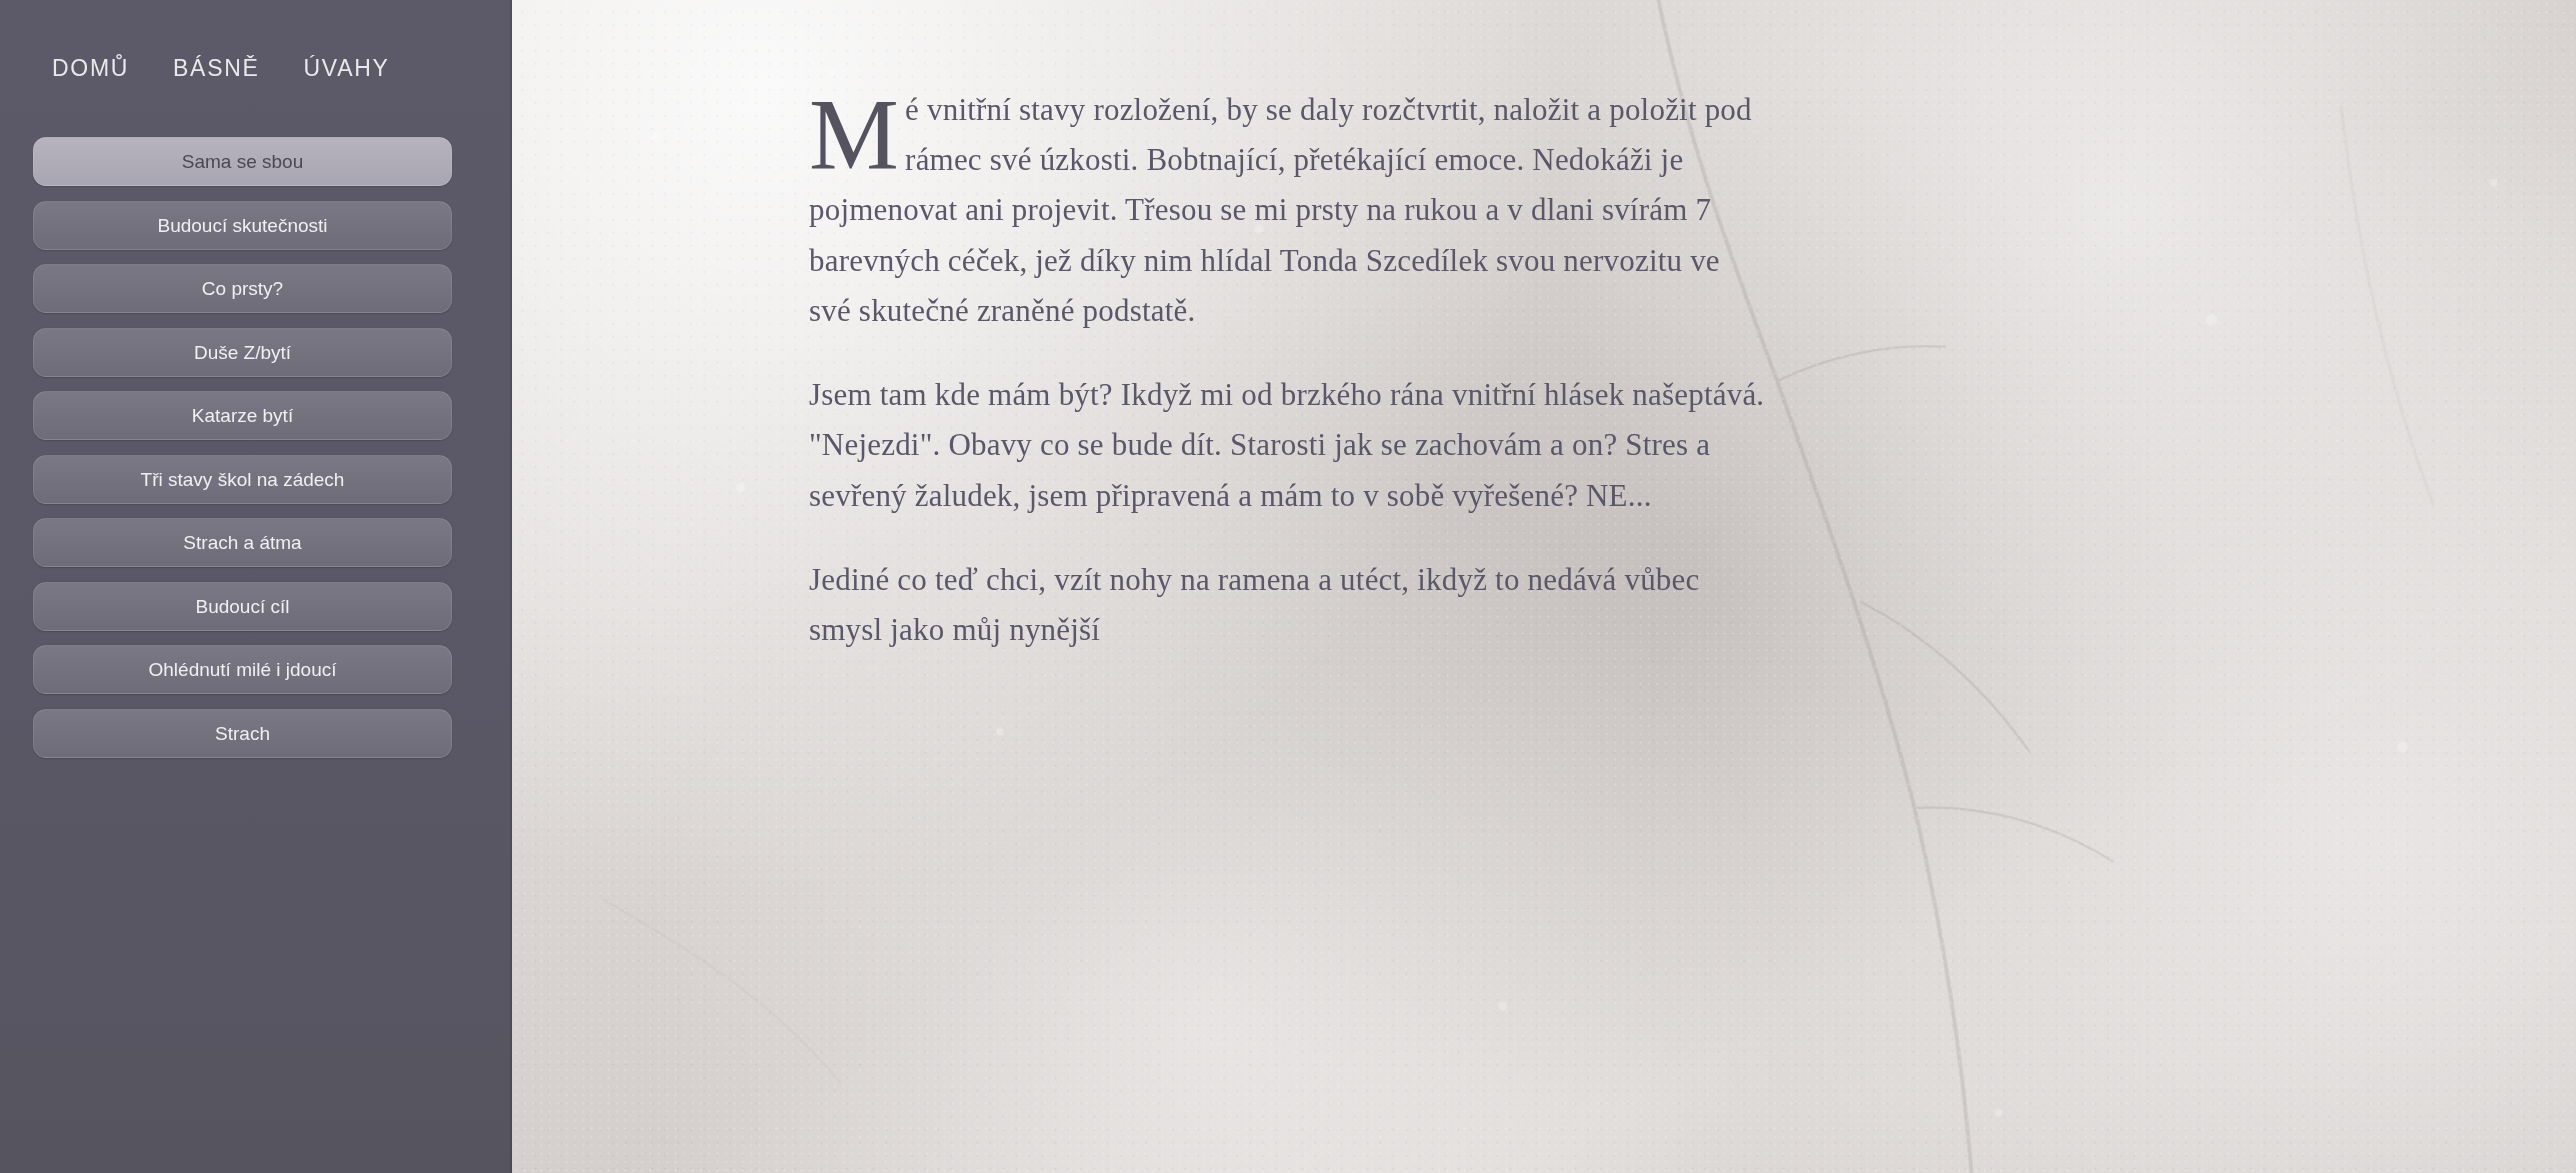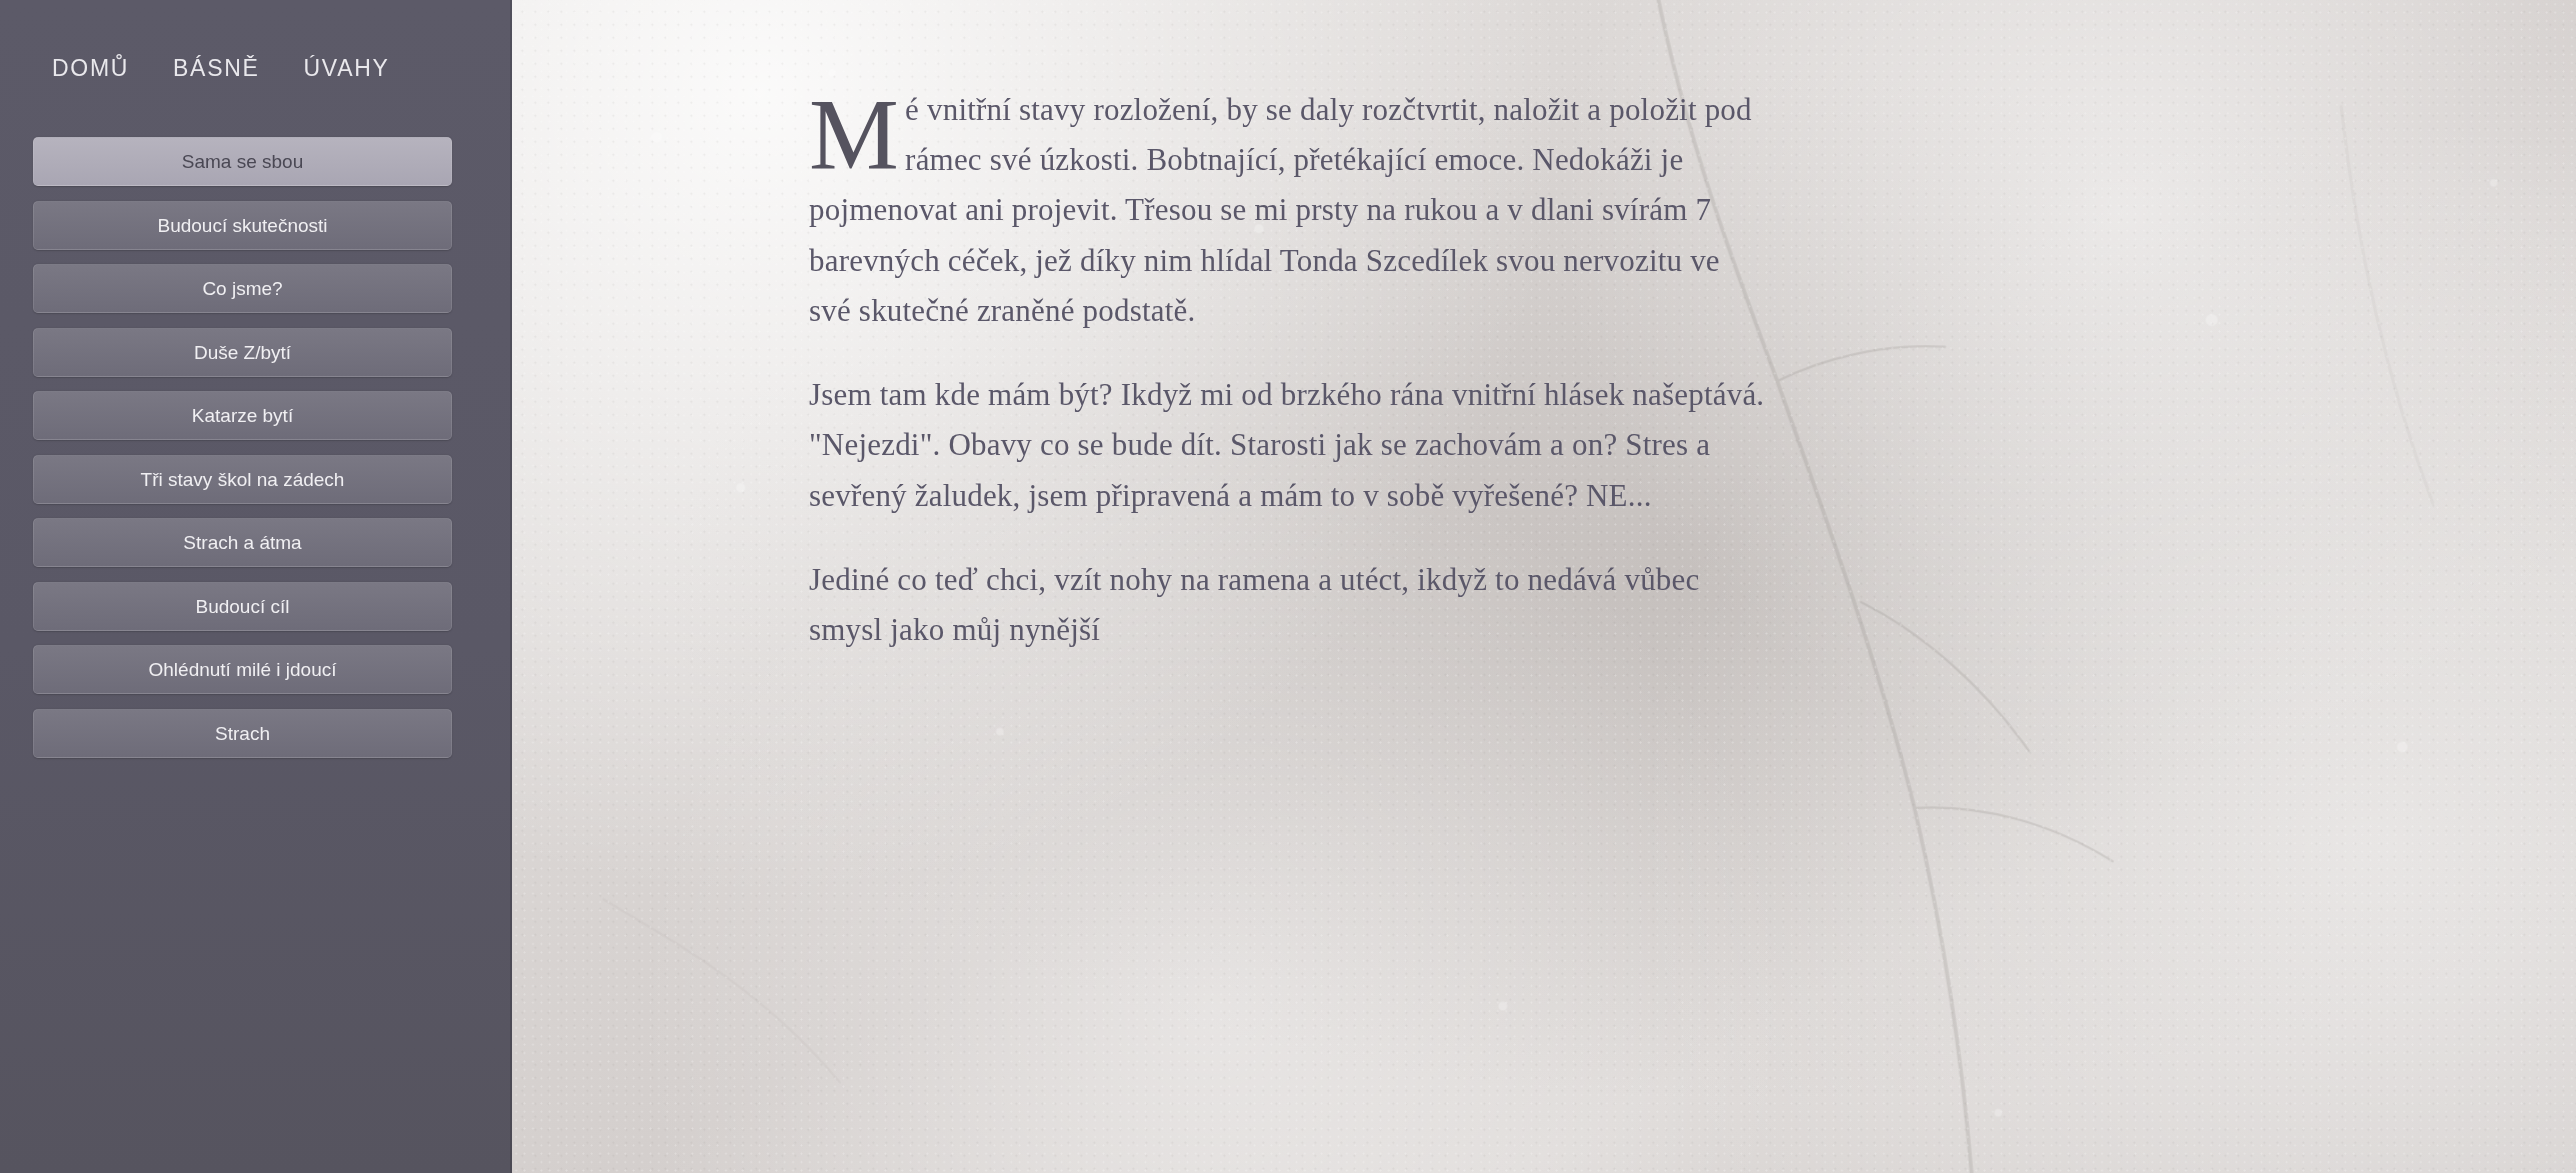--- a/index.html
+++ b/index.html
@@ -64,21 +64,21 @@
     gap: 14.5px;
   }
   .menu-item {
     height: 47px;
     line-height: 47px;
     text-align: center;
     color: #f0eff2;
     font-size: 19px;
     background: linear-gradient(180deg, #7a7884 0%, #6e6c79 100%);
     border: 0.8px solid rgba(255,255,255,0.10);
-    border-radius: 5px;
+    border-radius: 13px;
     box-shadow: 0 0.8px 1.5px rgba(0,0,0,0.18);
     cursor: pointer;
     overflow: hidden;
     white-space: nowrap;
     text-overflow: ellipsis;
     font-family: "Liberation Sans", sans-serif;
   }
   .menu-item.active {
     background: linear-gradient(180deg, #b6b3be 0%, #a9a6b3 100%);
     color: #4a4854;
@@ -159,21 +159,21 @@
 
     <nav id="topnav">
       <span class="navitem">DOMŮ</span>
       <span class="navitem">BÁSNĚ</span>
       <span class="navitem">ÚVAHY</span>
     </nav>
 
     <div id="menu">
       <div class="menu-item active">Sama se sbou</div>
       <div class="menu-item">Budoucí skutečnosti</div>
-      <div class="menu-item">Co jsme?</div>
+      <div class="menu-item">Co prsty?</div>
       <div class="menu-item">Duše Z/bytí</div>
       <div class="menu-item">Katarze bytí</div>
       <div class="menu-item">Tři stavy škol na zádech</div>
       <div class="menu-item">Strach a átma</div>
       <div class="menu-item">Budoucí cíl</div>
       <div class="menu-item">Ohlédnutí milé i jdoucí</div>
       <div class="menu-item">Strach</div>
     </div>
 
   </aside>

